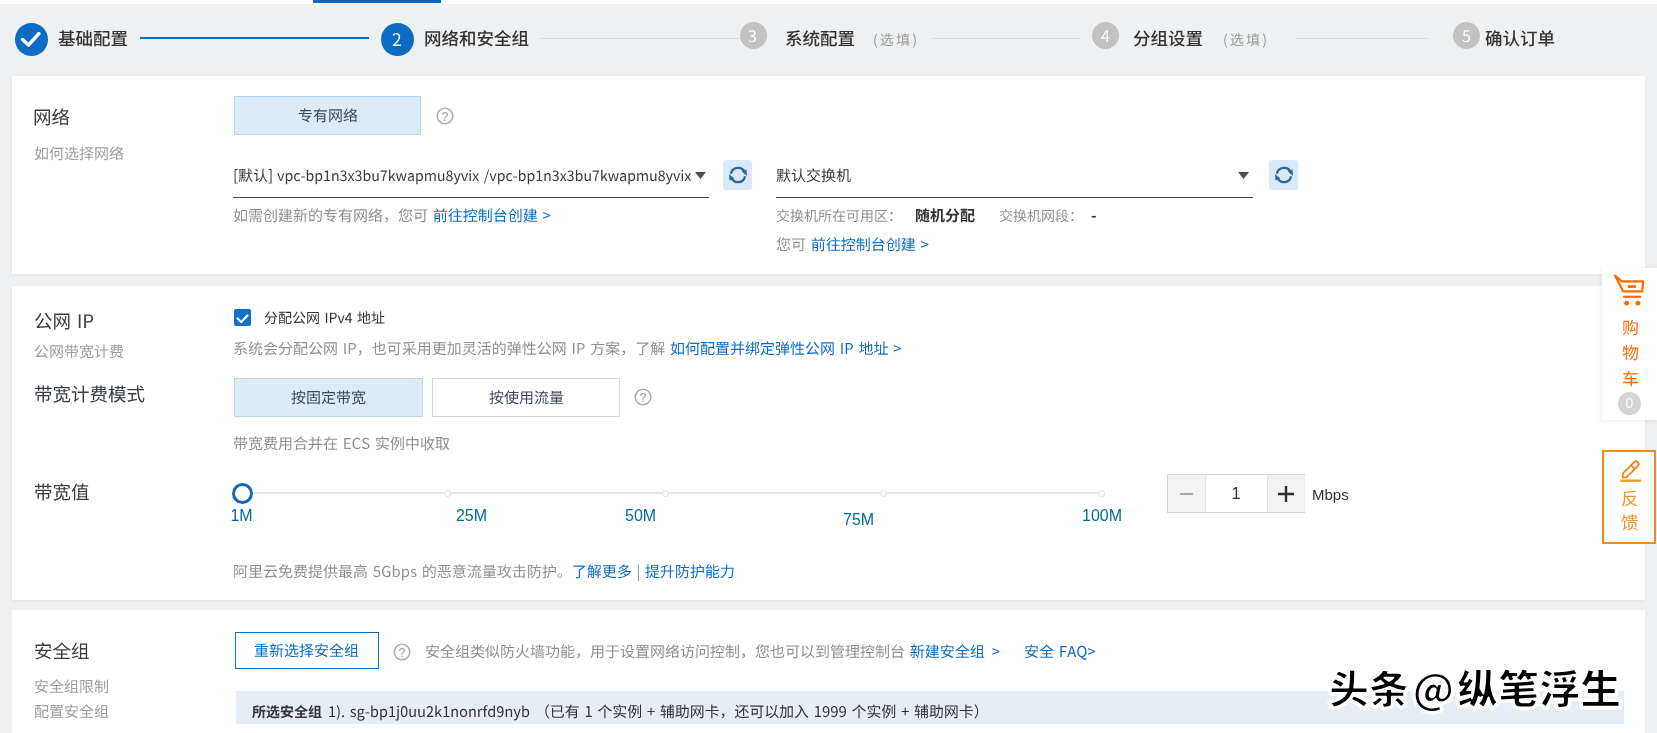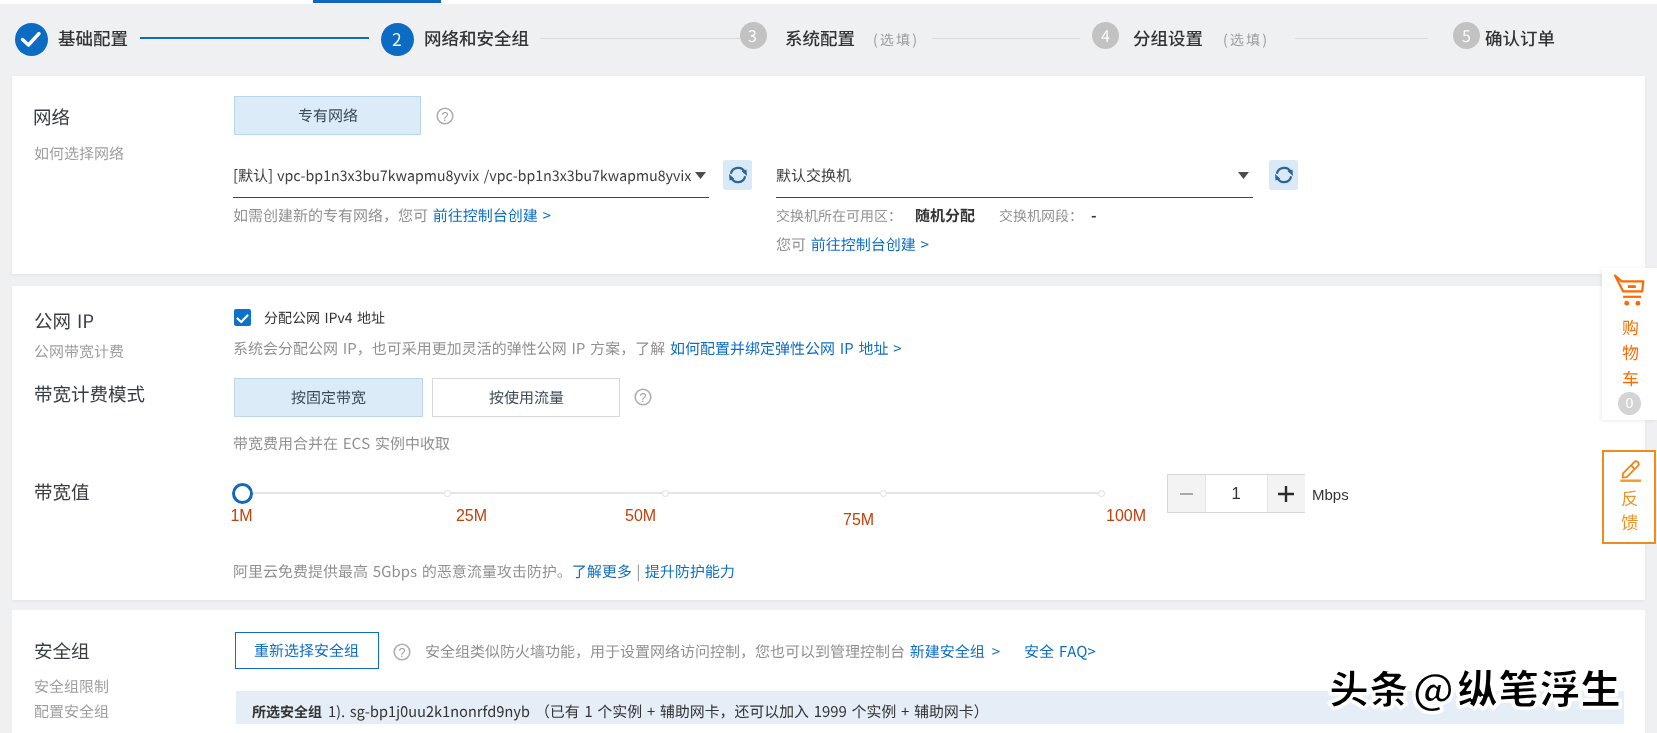--- a/index.html
+++ b/index.html
@@ -1,18 +1,18 @@
 <!DOCTYPE html>
 <html><head><meta charset="utf-8"><style>
 *{margin:0;padding:0}
 html,body{width:1657px;height:733px;overflow:hidden}
 body{font-family:"Liberation Sans",sans-serif;background:#eef0f2}
 #page{position:relative;width:1657px;height:733px;background:#eef0f2}
 svg.run{position:absolute;overflow:visible;width:2px;height:2px}
-.lt{position:absolute;font-size:16px;color:#c2410c;font-family:"Liberation Sans",sans-serif}
+.lt{position:absolute;font-size:16px;color:#0369a1;font-family:"Liberation Sans",sans-serif}
 .ht{position:absolute;font-family:"Liberation Sans",sans-serif}
 </style></head><body>
 <svg width="0" height="0" style="position:absolute">
     <defs>
       <path id="g0" d="M450 261V187H267C300 218 329 252 354 288H656C717 200 813 120 910 77C924 100 952 133 972 150C894 178 815 229 758 288H960V367H769V679H915V757H769V843H673V757H330V844H236V757H89V679H236V367H40V288H248C190 225 110 169 30 139C50 121 78 88 91 67C149 93 206 132 257 178V110H450V22H123V-57H884V22H546V110H744V187H546V261ZM330 679H673V622H330ZM330 554H673V495H330ZM330 427H673V367H330Z"></path>
       <path id="g1" d="M47 795V709H163C137 565 92 431 25 341C39 315 59 258 63 234C80 255 96 278 111 303V-38H189V40H374V485H193C218 556 237 632 252 709H396V795ZM189 402H294V124H189ZM420 353V-24H844V-77H936V353H844V68H725V413H911V748H822V497H725V839H631V497H528V748H442V413H631V68H515V353Z"></path>
       <path id="g2" d="M546 799V708H841V489H550V62C550 -44 581 -73 682 -73C703 -73 815 -73 838 -73C935 -73 961 -24 971 142C945 148 906 164 885 181C879 41 872 16 831 16C805 16 713 16 694 16C651 16 643 23 643 62V399H841V333H933V799ZM147 151H405V62H147ZM147 219V302C158 296 177 280 184 271C240 325 253 403 253 462V542H299V365C299 311 311 300 353 300C361 300 387 300 395 300H405V219ZM51 806V722H191V622H73V-79H147V-13H405V-66H482V622H372V722H503V806ZM255 622V722H306V622ZM147 304V542H205V463C205 413 197 352 147 304ZM347 542H405V351L401 354C399 351 397 351 387 351C381 351 362 351 358 351C348 351 347 352 347 365Z"></path>
       <path id="g3" d="M657 742H802V666H657ZM428 742H570V666H428ZM202 742H341V666H202ZM181 427V13H54V-56H949V13H817V427H509L520 478H923V549H534L542 600H898V807H112V600H445L439 549H67V478H429L420 427ZM270 13V64H724V13ZM270 267H724V218H270ZM270 319V367H724V319ZM270 167H724V116H270Z"></path>
       <path id="g4" d="M44 0H505V79H302C265 79 220 75 182 72C354 235 470 384 470 531C470 661 387 746 256 746C163 746 99 704 40 639L93 587C134 636 185 672 245 672C336 672 380 611 380 527C380 401 274 255 44 54Z"></path>
       <path id="g5" d="M83 786V-82H178V87C199 74 233 51 246 38C304 99 349 176 386 266C413 226 437 189 455 158L514 222C491 261 457 309 419 361C444 443 463 533 478 630L392 639C383 571 371 505 356 444C320 489 282 534 247 574L192 519C236 468 283 407 327 348C292 246 244 159 178 95V696H825V36C825 18 817 12 798 11C778 10 709 9 644 13C658 -12 675 -56 680 -82C773 -82 831 -80 868 -65C906 -49 920 -21 920 35V786ZM478 519C522 468 568 409 609 349C572 239 520 148 447 82C468 70 506 44 521 30C581 92 629 170 666 262C695 214 720 168 737 130L801 188C778 237 743 297 700 360C725 441 743 531 757 628L672 637C663 570 652 507 637 447C605 490 570 532 536 570Z"></path>
@@ -666,21 +666,21 @@
     <div style="position:absolute;left:253px;top:492px;width:851px;height:2px;background:#e3e5e8"></div>
     <div style="position:absolute;left:443.5px;top:489.5px;width:7px;height:7px;border:1.5px solid #dcdee1;background:#fff;border-radius:50%;box-sizing:border-box"></div>
     <div style="position:absolute;left:661.5px;top:489.5px;width:7px;height:7px;border:1.5px solid #dcdee1;background:#fff;border-radius:50%;box-sizing:border-box"></div>
     <div style="position:absolute;left:879.5px;top:489.5px;width:7px;height:7px;border:1.5px solid #dcdee1;background:#fff;border-radius:50%;box-sizing:border-box"></div>
     <div style="position:absolute;left:1097.5px;top:489.5px;width:7px;height:7px;border:1.5px solid #dcdee1;background:#fff;border-radius:50%;box-sizing:border-box"></div>
     <div style="position:absolute;left:232px;top:483px;width:21px;height:21px;border:3px solid #1568b4;background:#fff;border-radius:50%;box-sizing:border-box"></div>
     <div class="lt" style="left:241.5px;top:507px;width:80px;margin-left:-40px;text-align:center">1M</div>
     <div class="lt" style="left:447px;top:507px;width:80px;margin-left:-40px;text-align:right">25M</div>
     <div class="lt" style="left:665px;top:507px;width:80px;margin-left:-40px;text-align:left">50M</div>
     <div class="lt" style="left:883px;top:511px;width:80px;margin-left:-40px;text-align:left">75M</div>
-    <div class="lt" style="left:1146px;top:507px;width:80px;margin-left:-40px;text-align:left">100M</div>
+    <div class="lt" style="left:1102px;top:507px;width:80px;margin-left:-40px;text-align:center">100M</div>
     <div style="position:absolute;left:1167px;top:474px;width:138px;height:39px;border:1px solid #d6d6d6;box-sizing:border-box;background:#fff"></div>
     <div style="position:absolute;left:1168px;top:475px;width:37px;height:37px;background:#f3f3f3;border-right:1px solid #e3e3e3"></div>
     <div style="position:absolute;left:1267px;top:475px;width:37px;height:37px;background:#f3f3f3;border-left:1px solid #e3e3e3"></div>
     <div style="position:absolute;left:1180px;top:492.5px;width:13px;height:2px;background:#a9a9a9"></div>
     <svg class="run" style="left:1285.5px;top:493.5px" width="2" height="2">
       <path d="M-8 0 H8 M0 -8 V8" stroke="#2b2b2b" stroke-width="2.4"></path>
     </svg>
     <div class="ht" style="left:1216px;top:484px;width:40px;text-align:center;font-size:16.5px;color:#333">1</div>
     <div class="ht" style="left:1312px;top:486px;font-size:15px;color:#333">Mbps</div>
     <svg class="run " style="left:233.0px;top:577.0px">

